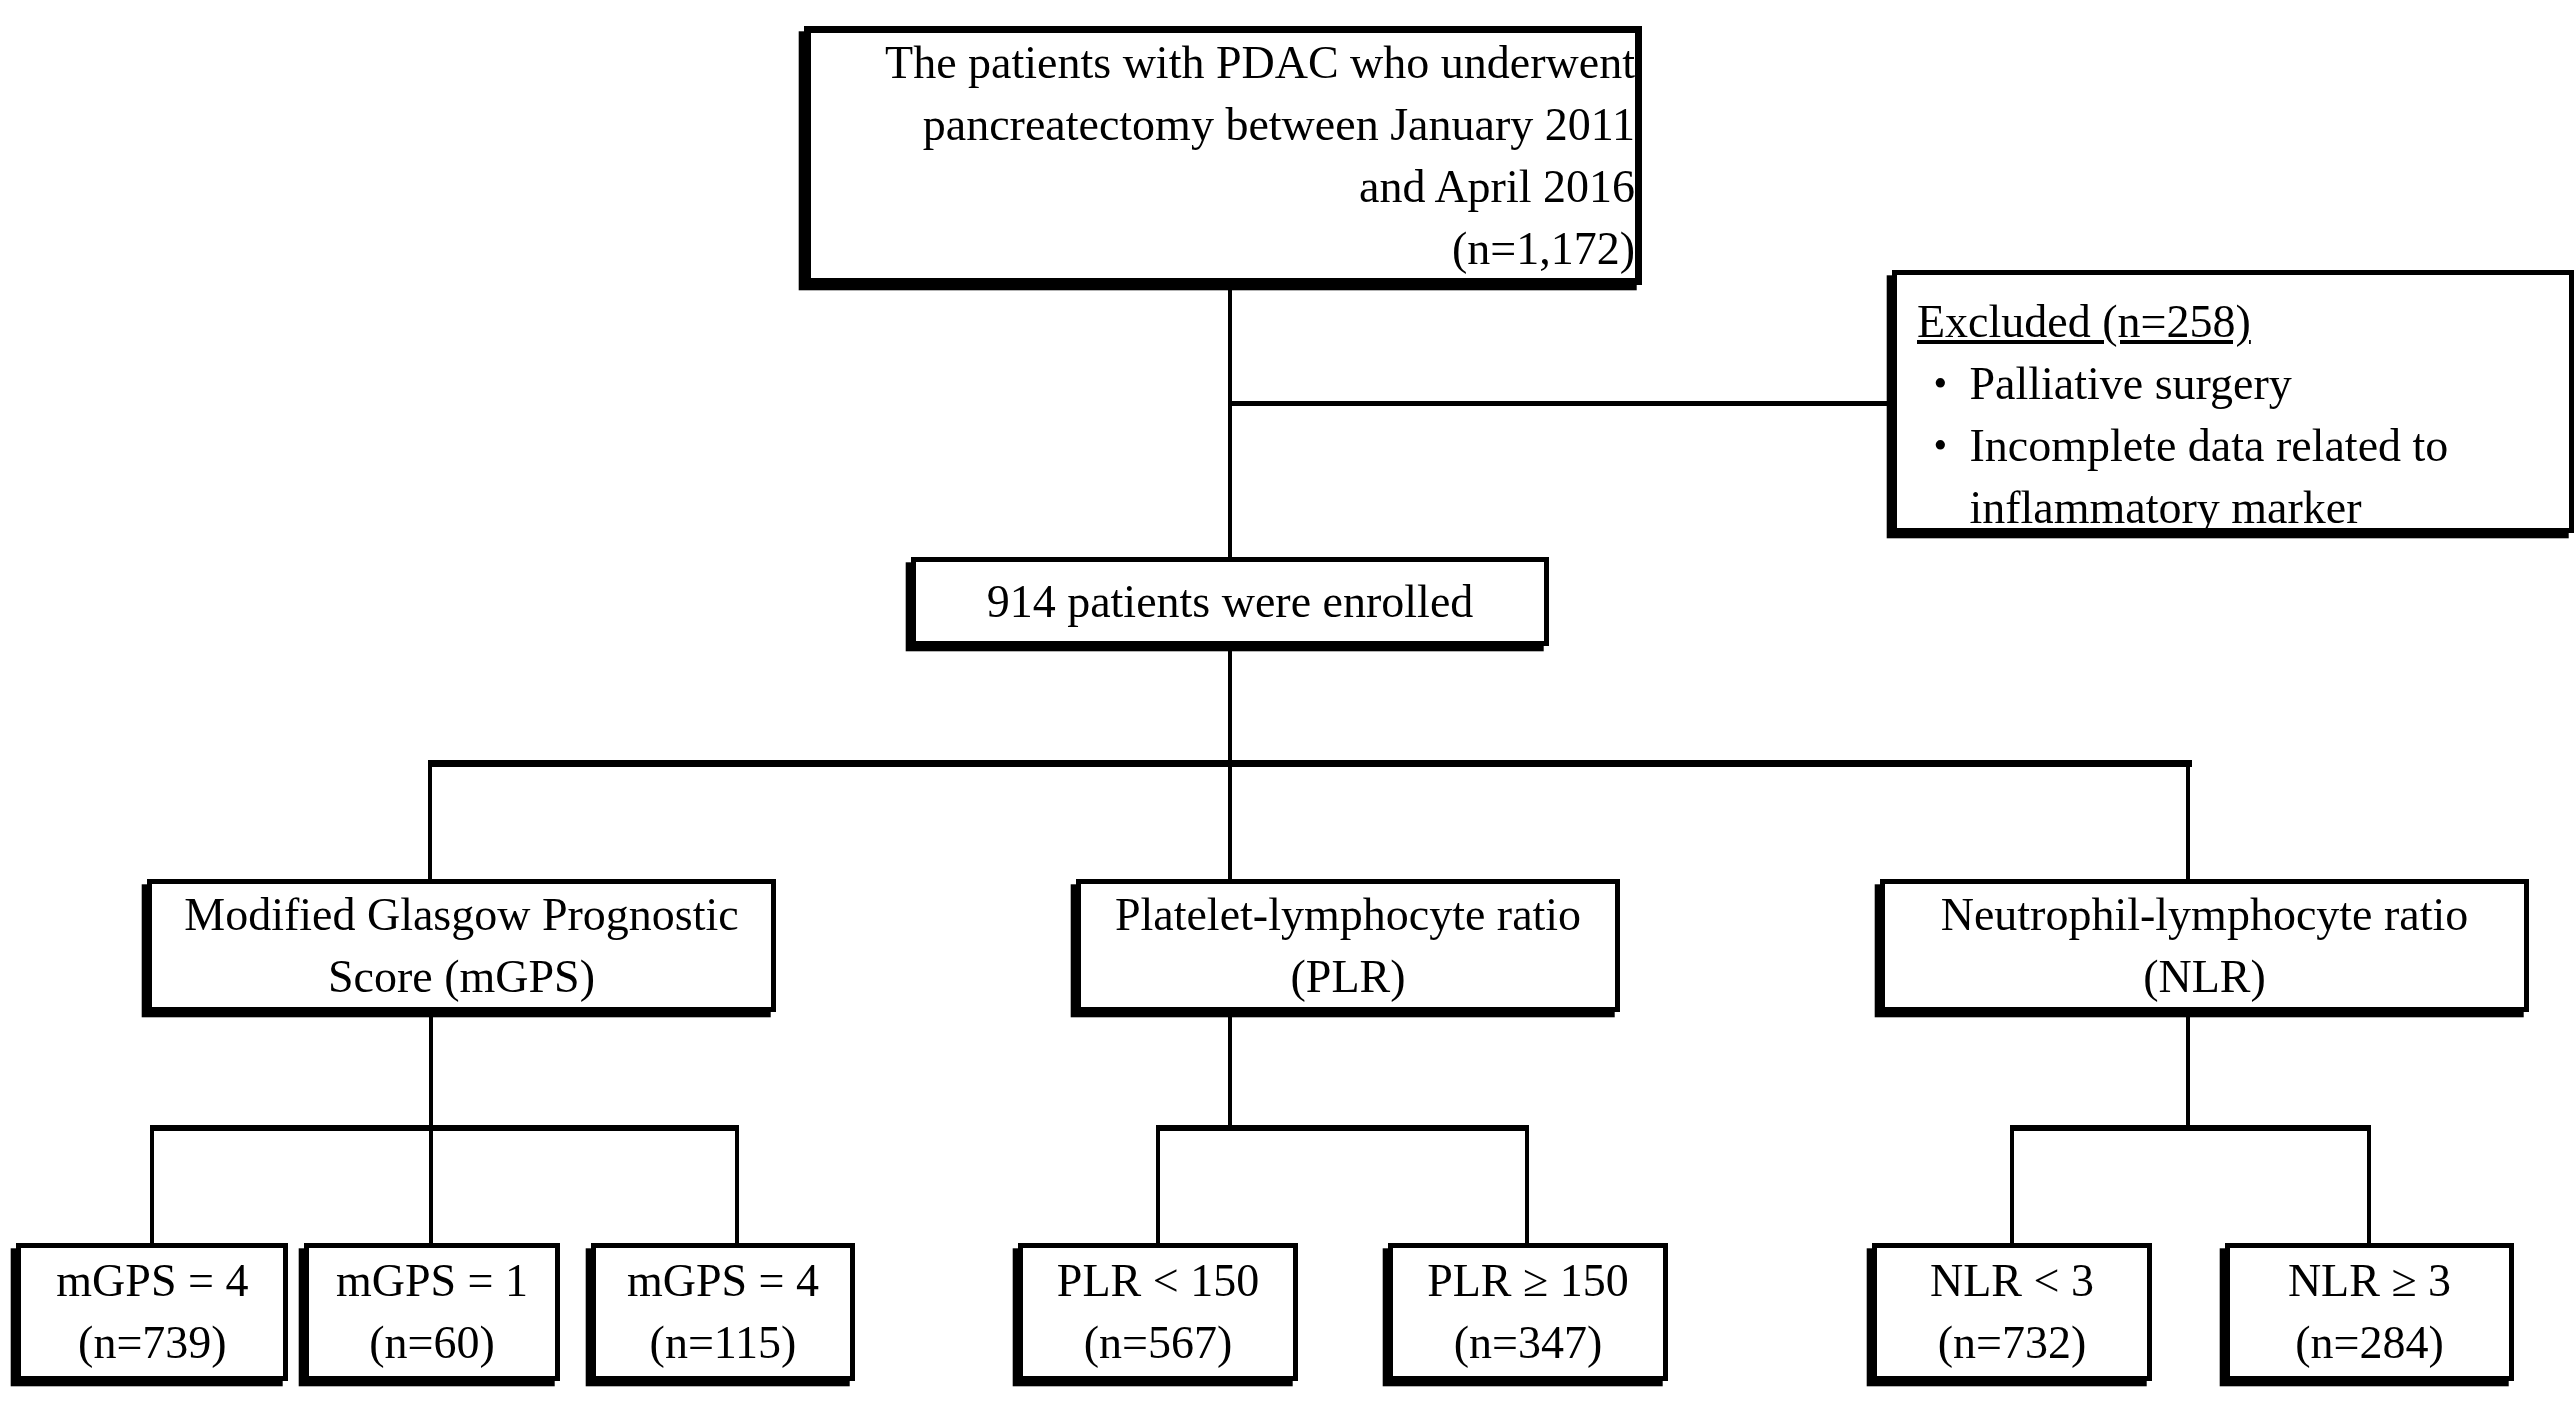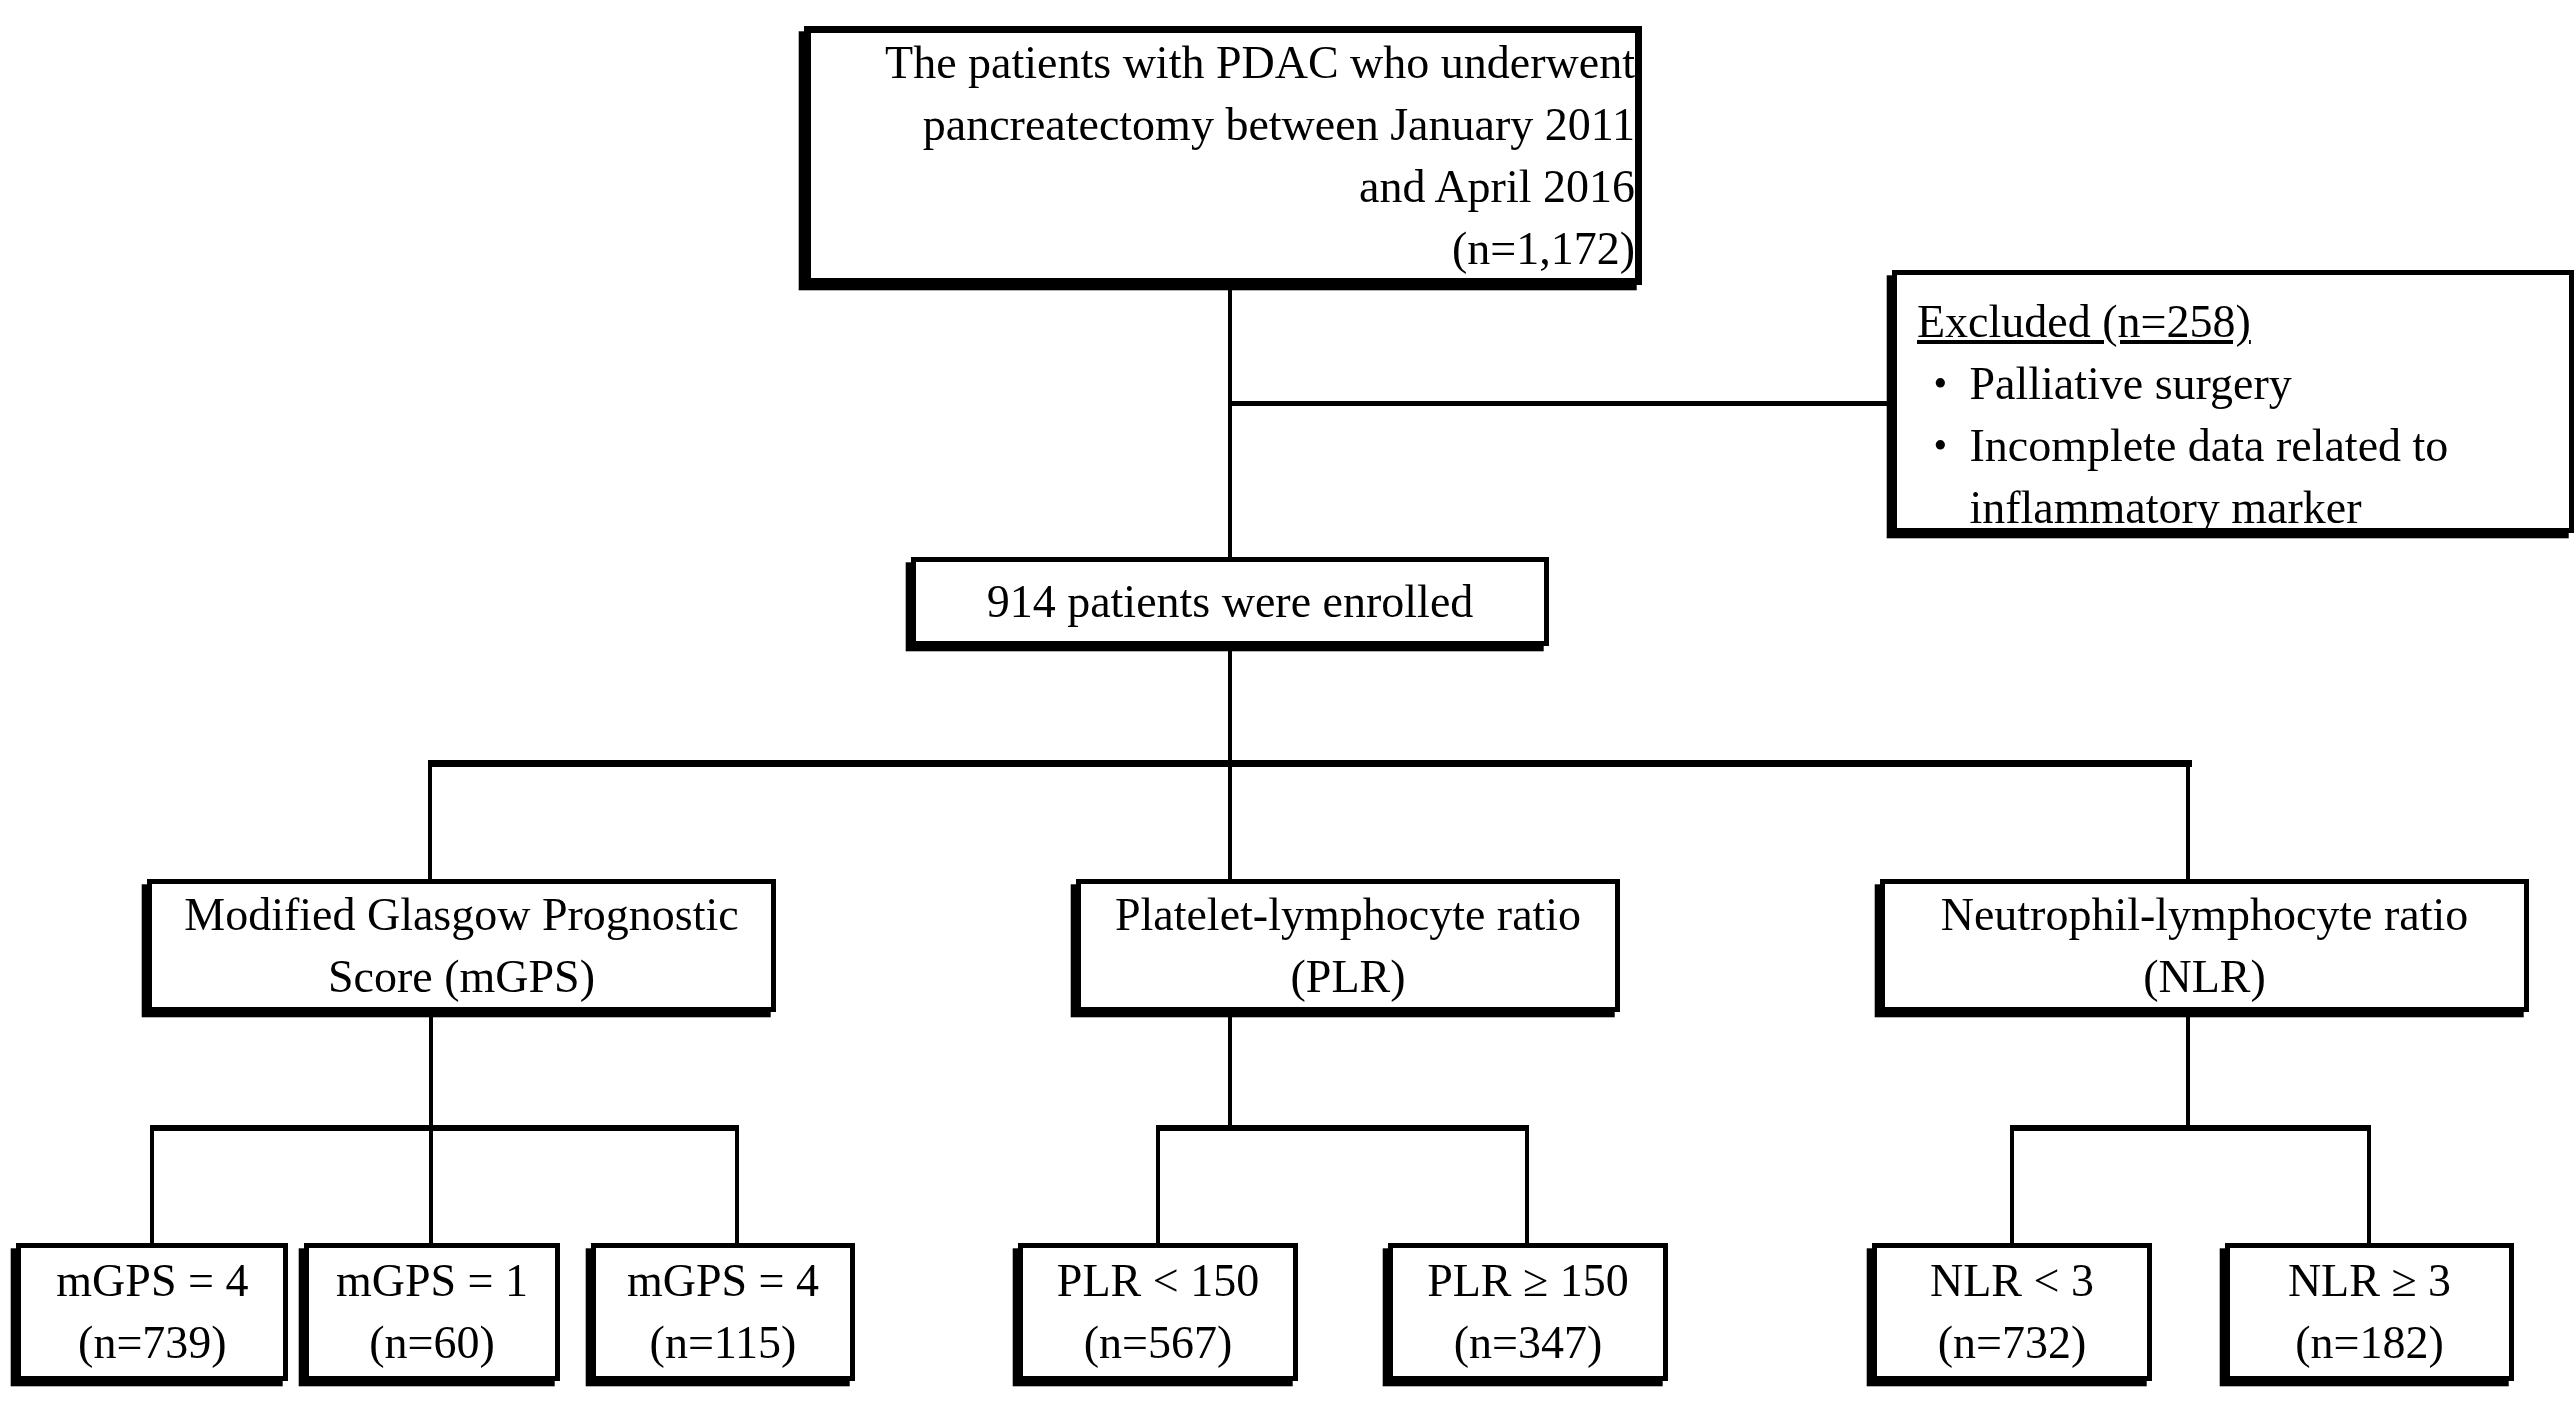--- a/index.html
+++ b/index.html
@@ -156,17 +156,17 @@
     <span class="ln">(n=347)</span>
   </div>
 
   <div class="box" style="left:1872px; top:1243px; width:280px; height:138px;">
     <span class="ln">NLR &lt; 3</span>
     <span class="ln">(n=732)</span>
   </div>
 
   <div class="box" style="left:2225px; top:1243px; width:289px; height:138px;">
     <span class="ln">NLR ≥ 3</span>
-    <span class="ln">(n=182)</span>
+    <span class="ln">(n=284)</span>
   </div>
 
 </div>
 
 
 </body></html>

